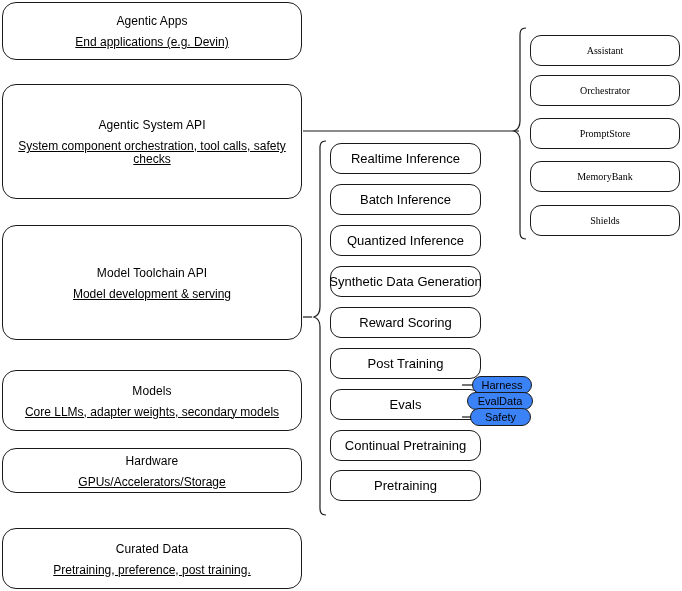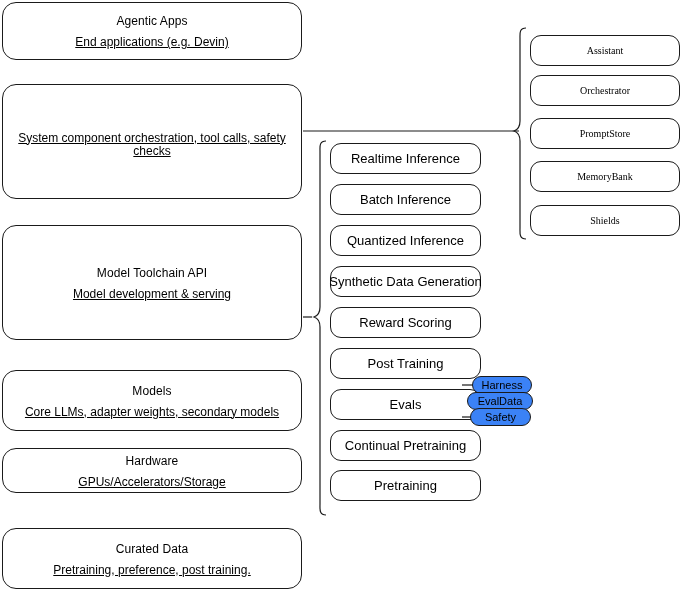--- a/index.html
+++ b/index.html
@@ -147,20 +147,21 @@
     <path class="link" d="M 462 385 L 478 385"></path>
     <path class="link" d="M 462 417 L 478 417"></path>
   </svg>
 
   <div class="box left-col" style="top:2px; height:58px;">
     <div class="layer-title">Agentic Apps</div>
     <div class="layer-sub">End applications (e.g. Devin)</div>
   </div>
 
   <div class="box left-col" style="top:84px; height:115px;">
+    <div class="layer-title">Agentic System API</div>
     <div class="layer-sub">System component orchestration, tool calls, safety checks</div>
   </div>
 
   <div class="box left-col" style="top:225px; height:115px;">
     <div class="layer-title">Model Toolchain API</div>
     <div class="layer-sub">Model development &amp; serving</div>
   </div>
 
   <div class="box left-col" style="top:370px; height:61px;">
     <div class="layer-title">Models</div>

